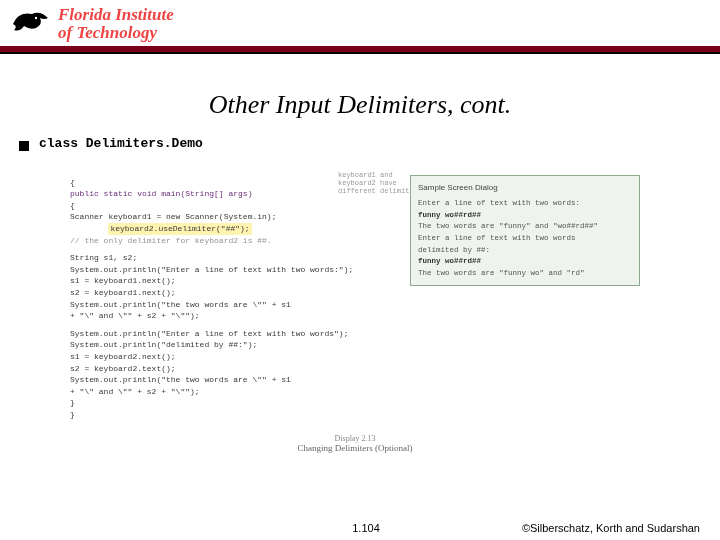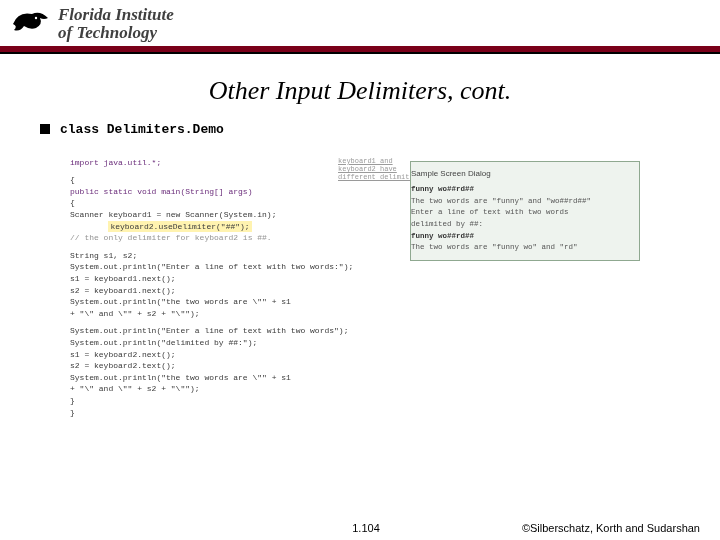--- a/index.html
+++ b/index.html
@@ -1,31 +1,31 @@
 <!DOCTYPE html>
 <html><head>
 <meta charset="utf-8">
 <style>
   * { margin:0; padding:0; box-sizing:border-box; }
   body { width:720px; height:540px; background:#fff; font-family:Arial,Helvetica,sans-serif; position:relative; overflow:hidden; }
   .header { display:flex; align-items:center; padding:6px 10px 4px 10px; }
   .logo { display:flex; align-items:center; gap:6px; }
   .panther { width:42px; height:32px; }
-  .inst { font-family:"Times New Roman",serif; font-style:italic; color:#404040; font-size:17px; line-height:1.05; font-weight:bold; }
+  .inst { font-family:"Times New Roman",serif; font-style:italic; color:#ef4444; font-size:17px; line-height:1.05; font-weight:bold; }
   .rule1 { height:6px; background:#7a0019; }
   .rule2 { height:2px; background:#000; }
-  .title { font-family:"Times New Roman",serif; font-style:italic; font-size:26px; text-align:center; margin:22px 0 16px 0; }
-  .bullet-row { display:flex; align-items:center; gap:10px; padding-left:40px; font-family:"Courier New",monospace; font-size:13px; font-weight:bold; }
+  .title { font-family:"Times New Roman",serif; font-style:italic; font-size:26px; text-align:center; margin:36px 0 16px 0; }
+  .bullet-row { display:flex; align-items:flex-end; gap:10px; padding-left:19px; font-family:"Courier New",monospace; font-size:13px; font-weight:bold; }
   .sqbullet { width:10px; height:10px; background:#000; }
   .figure { position:relative; margin:20px 0 0 70px; width:570px; height:280px; background:#fff; }
   .code { font-family:"Courier New",monospace; font-size:8px; line-height:1.45; color:#3a3a3a; }
   .code .kw { color:#6a2c7a; }
   .code .cm { color:#949494; }
-  .note { position:absolute; left:268px; top:0; font-family:"Courier New",monospace; font-size:7px; color:#9a9a9a; line-height:1.2;text-decoration:underline; }
-  .dialog { position:absolute; right:0; top:4px; width:230px; border:1px solid #8fa890; background:#eef3ee; padding:6px 0; font-family:"Courier New",monospace; font-size:7.5px; color:#555; line-height:1.55; }
+  .note { position:absolute; left:268px; top:0; font-family:"Courier New",monospace; font-size:7px; color:#9a9a9a; line-height:1.2; }
+  .dialog { position:absolute; right:0; top:4px; width:230px; border:1px solid #8fa890; background:#eef3ee; padding:6px 7px; font-family:"Courier New",monospace; font-size:7.5px; color:#555; line-height:1.55; }
   .dialog .ttl { font-size:8px; color:#444; margin-bottom:4px; font-family:Arial,sans-serif; }
   .dialog .bold { font-weight:bold; color:#333; }
   .hl { background:#fff3b0; display:inline-block; padding:0 2px; }
   .caption { text-align:center; font-family:"Times New Roman",serif; font-size:9px; color:#666; margin-top:2px; }
   .caption .disp { display:block; font-size:8px; color:#888; }
   .footer { position:absolute; bottom:6px; left:12px; right:0; display:flex; justify-content:space-between; padding:0 20px; font-size:11px; }
   .footer .pg { position:absolute; left:50%; transform:translateX(-50%); }
 </style>
 </head>
 <body>
@@ -49,21 +49,20 @@
 <div class="title">Other Input Delimiters, cont.</div>
 
 <div class="bullet-row">
   <div class="sqbullet"></div>
   <span>class Delimiters.Demo</span>
 </div>
 
 <div class="figure">
 
   <div class="code">
-    <div><span class="kw">import java.util.*;</span></div>
     <div style="height:6px"></div>
     <div>{</div>
     <div><span class="kw">    public static void main(String[] args)</span></div>
     <div>    {</div>
     <div>        Scanner keyboard1 = new Scanner(System.in);</div>
     <div>&nbsp;&nbsp;&nbsp;&nbsp;&nbsp;&nbsp;&nbsp;&nbsp;<span class="hl">        keyboard2.useDelimiter("##");</span></div>
     <div class="cm">        // the only delimiter for keyboard2 is ##.</div>
     <div style="height:6px"></div>
     <div>        String s1, s2;</div>
     <div>        System.out.println("Enter a line of text with two words:");</div>
@@ -83,27 +82,32 @@
   </div>
 
   <div class="note">
     <div>keyboard1 and</div>
     <div>keyboard2 have</div>
     <div>different delimiters.</div>
   </div>
 
   <div class="dialog">
     <div class="ttl">Sample Screen Dialog</div>
+    <div>Enter a line of text with two words:</div>
     <div class="bold">funny wo##rd##</div>
     <div>The two words are "funny" and "wo##rd##"</div>
     <div>Enter a line of text with two words</div>
     <div>delimited by ##:</div>
     <div class="bold">funny wo##rd##</div>
     <div>The two words are "funny wo" and "rd"</div>
   </div>
 
+  <div class="caption" style="position:absolute; bottom:-2px; left:0; right:0;">
+    <span class="disp">Display 2.13</span>
+    <span>Changing Delimiters (Optional)</span>
+  </div>
 </div>
 
 <div class="footer">
   <span></span>
   <span class="pg">1.104</span>
   <span>©Silberschatz, Korth and Sudarshan</span>
 </div>
 
 </body></html>

